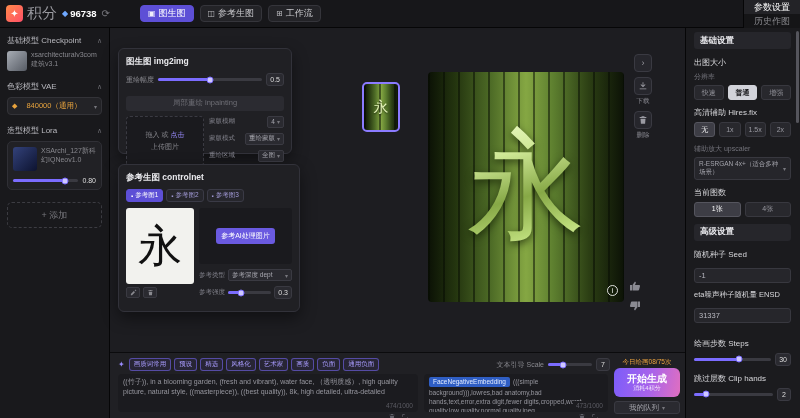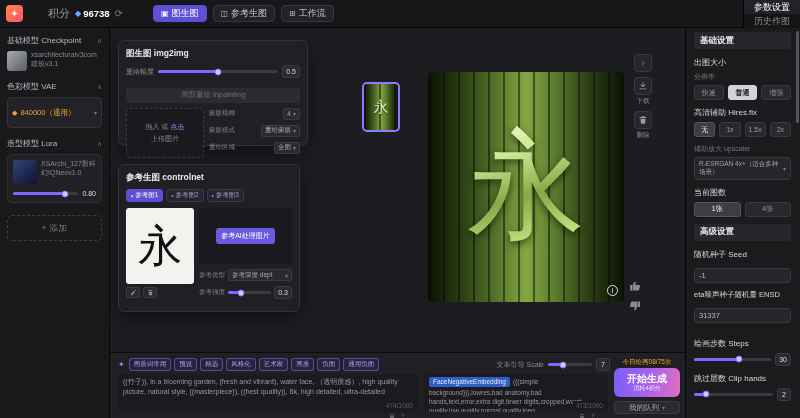--- a/index.html
+++ b/index.html
@@ -6,21 +6,21 @@
   html,body { background:#0e0e10; }
   .app { position:relative; width:800px; height:418px; overflow:hidden; background:#141416;
          font-family:"Liberation Sans","DejaVu Sans",sans-serif; color:#ccc; }
   button { font-family:inherit; cursor:pointer; background:none; border:none; color:inherit; }
 
   
   .topbar { position:absolute; left:0; top:0; width:800px; height:28px; background:#17171a;
             border-bottom:1px solid #060607; display:flex; align-items:center; padding-left:6px; z-index:10; }
   .logo { width:17px; height:17px; border-radius:4px; background:linear-gradient(135deg,#ff8a4a,#ff4f68);
           color:#fff; font-size:10px; display:flex; align-items:center; justify-content:center; flex:none; }
-  .credits-label { font-size:11px; color:#9a9aa0; margin-left:25px; }
+  .credits-label { font-size:15px; color:#9a9aa0; margin-left:4px; }
   .gem { color:#6fa8ff; font-size:8px; margin-left:5px; }
   .credits-value { font-size:9.5px; color:#fff; font-weight:bold; margin-left:2px; }
   .refresh { color:#77777d; font-size:10px; margin-left:5px; }
   .nav-tabs { display:flex; gap:6px; margin-left:30px; }
   .nav-tab { height:17px; display:flex; align-items:center; gap:3px; font-size:9px; color:#c8c8cc;
              background:#232327; border:1px solid #35353b; border-radius:4px; padding:0 7px; }
   .nav-tab.active { background:#5d4fd6; border-color:#5d4fd6; color:#fff; }
   .ti { font-size:8px; opacity:.9; }
   .tb-right { position:absolute; right:0; top:0; height:28px; display:flex;flex-direction:column; }
   .rtab { width:57px; height:28px; display:flex; align-items:center; justify-content:center;
@@ -32,22 +32,22 @@
              border-right:1px solid #060607; padding:7px; }
   .lsec { margin-bottom:10px; }
   .lh { display:flex; justify-content:space-between; align-items:center; font-size:8px; color:#b9b9bf;
         margin-bottom:5px; white-space:nowrap; }
   .lch { color:#6a6a70; font-size:7px; }
   .model-row { display:flex; gap:4px; align-items:flex-start; }
   .thumb { width:20px; height:20px; border-radius:3px; flex:none; }
   .ckpt { background:linear-gradient(135deg,#a8adb5,#565b64); }
   .lorat { width:24px; height:24px; background:linear-gradient(135deg,#33427a,#0d1330); }
   .mname { font-size:7px; color:#88888e; line-height:1.25; word-break:break-all; }
-  .vae-select { height:31px; background:#232327; border:1px solid #333338; border-radius:4px;
-                display:flex; align-items:center; padding:0 4px; gap:3px; }
+  .vae-select { height:18px; background:#232327; border:1px solid #333338; border-radius:4px;
+                display:flex; align-items:center; padding:0 4px; gap:9px; }
   .gem-o { color:#e8a33d; font-size:7px; }
   .vae-val { font-size:7.5px; color:#e8a33d; flex:1; white-space:nowrap; overflow:hidden; }
   .dd { color:#77777d; font-size:6px; }
   .lora-card { background:#212125; border:1px solid #303036; border-radius:5px; padding:5px; }
   .lora-top { display:flex; gap:4px; margin-bottom:6px; }
   .lora-bot { display:flex; align-items:center; gap:4px; }
   .lora-wt { font-size:7px; color:#ddd; }
   .add-btn { width:100%; height:26px; border:1px dashed #3c3c42; border-radius:5px; color:#77777d;
              font-size:9px; margin-top:2px; }
 
@@ -56,21 +56,21 @@
 
   .slider { position:relative; height:3px; background:#3a3a41; border-radius:2px; flex:1; min-width:24px; }
   .sl-fill { position:absolute; left:0; top:0; bottom:0; background:#7b6cff; border-radius:2px; }
   .sl-knob { position:absolute; top:50%; transform:translate(-50%,-50%); width:7px; height:7px;
              border-radius:50%; background:#cfc8ff; border:1px solid #7b6cff; }
   .valbox { background:#2a2a30; border:1px solid #3a3a42; border-radius:3px; font-size:7px; color:#ddd;
             padding:0 3px; line-height:11px; min-width:14px; text-align:center; flex:none; }
 
   .panel { position:absolute; background:#202024; border:1px solid #32323a; border-radius:6px;
            box-shadow:0 6px 16px rgba(0,0,0,.45); padding:7px; z-index:5; }
-  .p-img2img { left:8px; top:12px; width:190px; height:106px; }
+  .p-img2img { left:8px; top:20px; width:174px; height:106px; }
   .p-cnet { left:8px; top:136px; width:182px; height:148px; }
   .p-title { font-size:8.5px; font-weight:bold; color:#e8e8ec; margin-bottom:5px; }
   .den-row { display:flex; align-items:center; gap:4px; margin-bottom:5px; }
   .rlabel { font-size:7px; color:#8a8a90; white-space:nowrap; }
   .inpaint-btn { width:100%; height:15px; background:#2b2b31; border-radius:3px; color:#6e6e75;
                  font-size:7.5px; margin-bottom:5px; }
   .i2i-body { display:flex; gap:5px; }
   .upload { width:78px; height:50px; background:#1a1a1e; border:1px dashed #3a3a42; border-radius:4px;
             display:flex; flex-direction:column; align-items:center; justify-content:center;
             font-size:7px; color:#8a8a90; gap:2px; text-align:center; }

